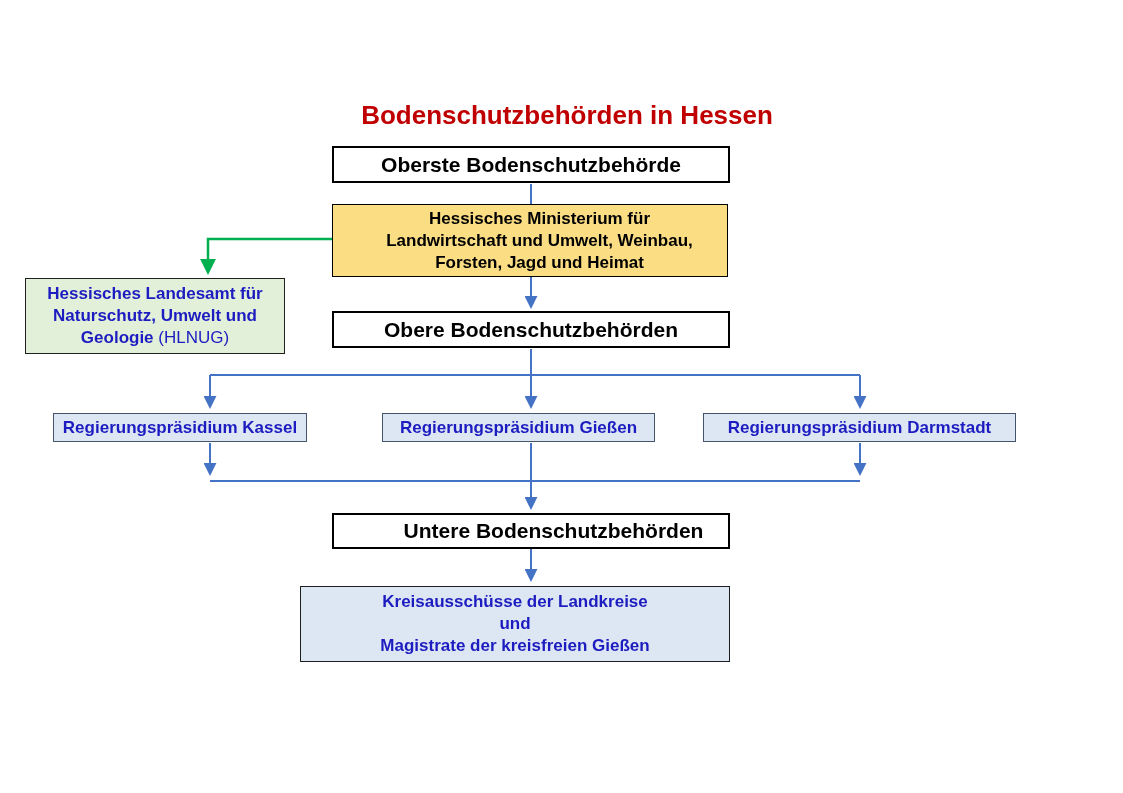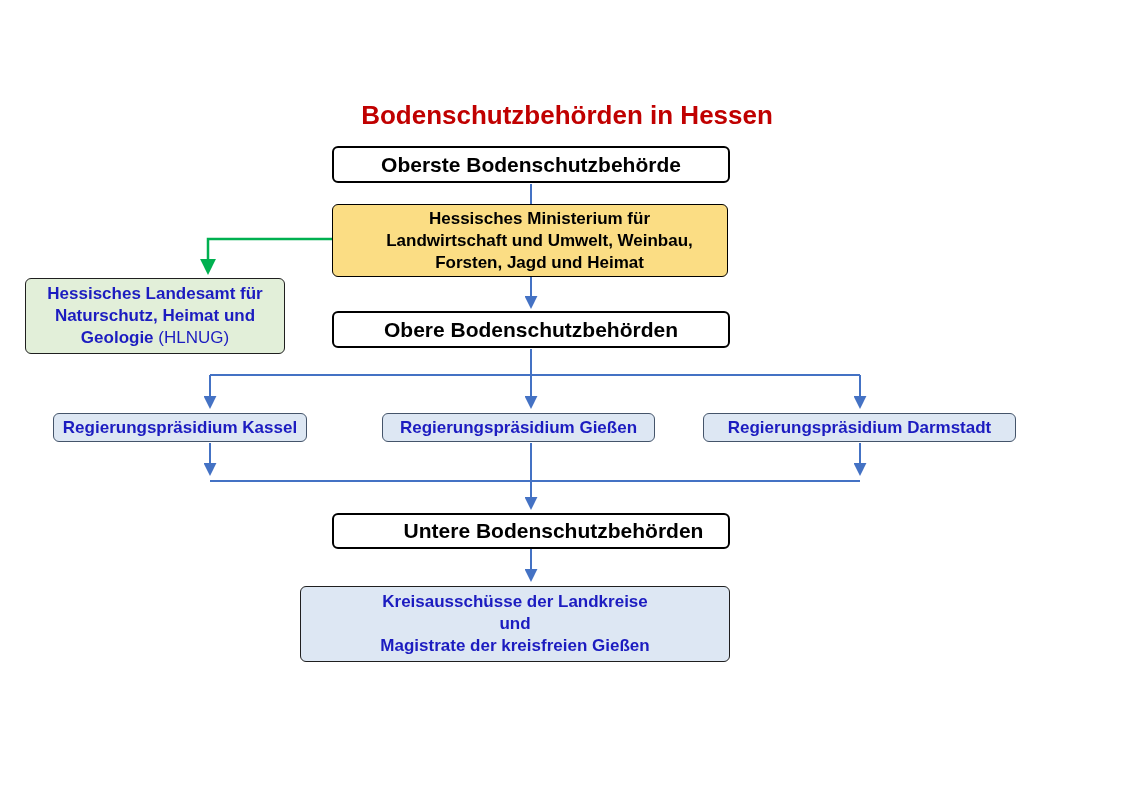--- a/index.html
+++ b/index.html
@@ -28,21 +28,20 @@
     margin-left: 32px;
   }
   .node {
     position: absolute;
     box-sizing: border-box;
     display: flex;
     flex-direction: column;
     align-items: center;
     justify-content: center;
     text-align: center;
-    border-radius: 6px;
   }
   .tier-box {
     background: #ffffff;
     border: 2.5px solid #000000;
     color: #000000;
     font-size: 21px;
     font-weight: bold;
   }
   .tier-oberste { left: 332px; top: 146px; width: 398px; height: 37px; }
   .tier-obere   { left: 332px; top: 311px; width: 398px; height: 37px; }
@@ -131,21 +130,21 @@
   </div>
 
   <div class="node ministry-box">
     <span>Hessisches Ministerium für</span>
     <span>Landwirtschaft und Umwelt, Weinbau,</span>
     <span>Forsten, Jagd und Heimat</span>
   </div>
 
   <div class="node hlnug-box">
     <span>Hessisches Landesamt für</span>
-    <span>Naturschutz, Heimat und</span>
+    <span>Naturschutz, Umwelt und</span>
     <span><span>Geologie</span> <span class="regular">(HLNUG)</span></span>
   </div>
 
   <div class="node tier-box tier-obere">
     <span>Obere Bodenschutzbehörden</span>
   </div>
 
   <div class="node rp-box rp-kassel">
     <span>Regierungspräsidium Kassel</span>
   </div>

